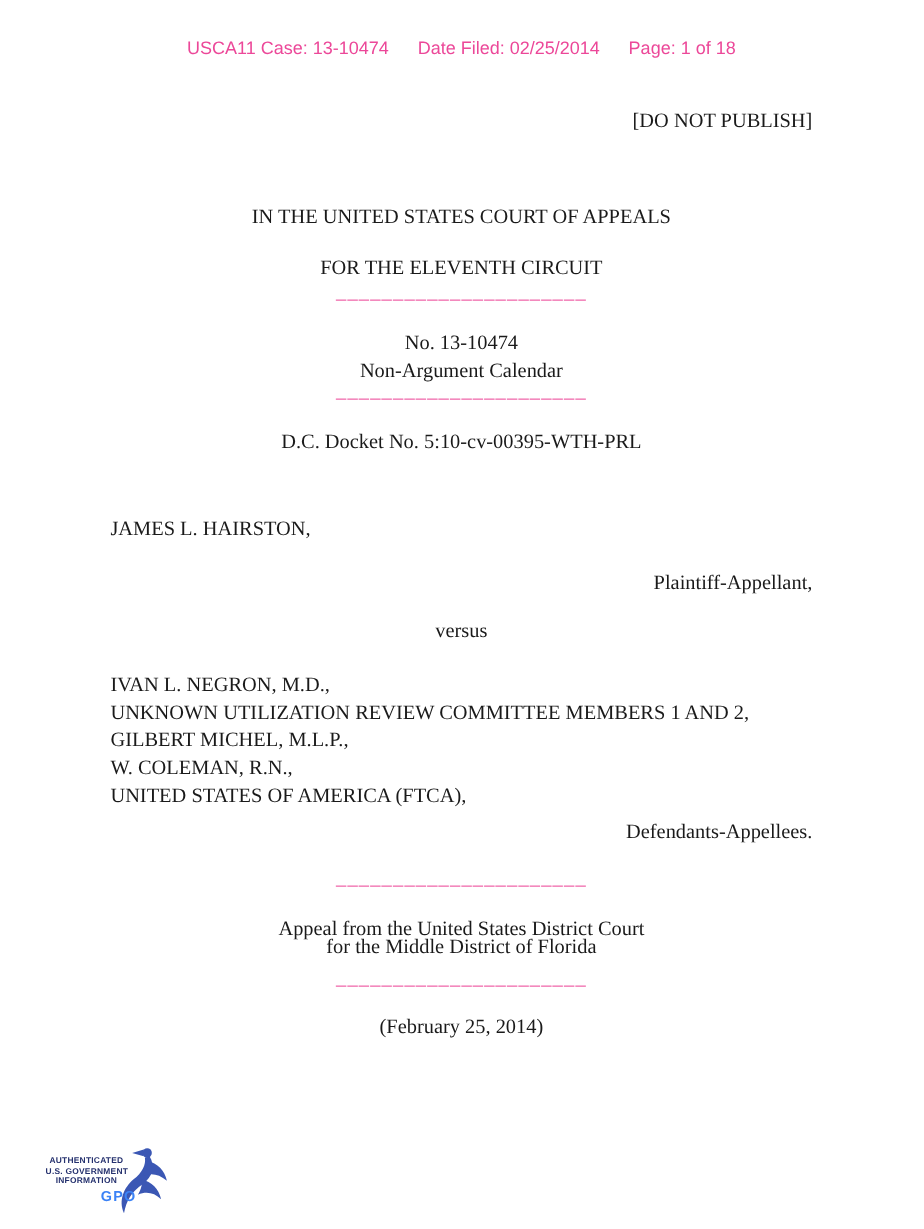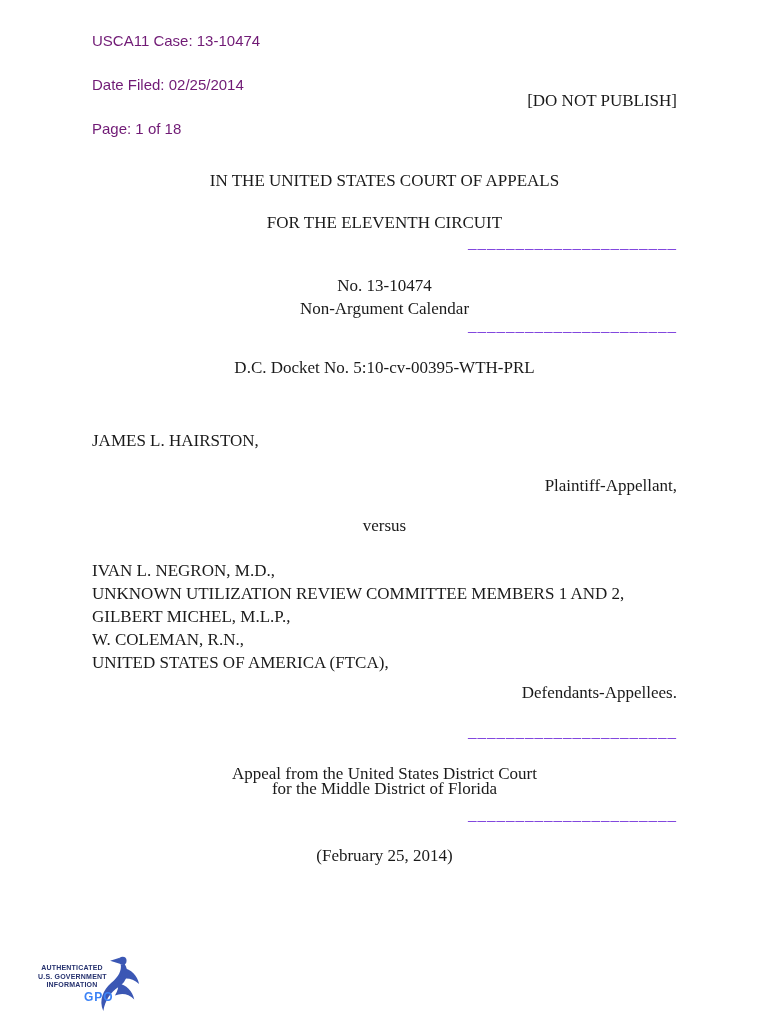--- a/index.html
+++ b/index.html
@@ -20,37 +20,36 @@
     line-height: 20px;
   }
   .center { text-align: center; }
   .right  { text-align: right; }
   .left   { text-align: left; }
 
   .case-header {
     top: 31px;
     font-family: "Liberation Sans", sans-serif;
     font-size: 15px;
-    color: #701a75;
+    color: #ec4899;
     display: flex;
     justify-content: center;
     gap: 24px;
     white-space: nowrap;
-    flex-direction: column;
   }
 
   .publish-notice { top: 91px; }
 
   .court-line1 { top: 171px; }
   .court-line2 { top: 213px; }
 
   .divider {
-    text-align: right;
+    text-align: center;
     letter-spacing: 1px;
-    color: #6d28d9;
+    color: #ec4899;
     line-height: 18px;
     white-space: nowrap;
   }
   .divider-1 { top: 234px; }
   .divider-2 { top: 317px; }
   .divider-3 { top: 723px; }
   .divider-4 { top: 806px; }
 
   .case-no     { top: 276px; }
   .calendar    { top: 299px; }

